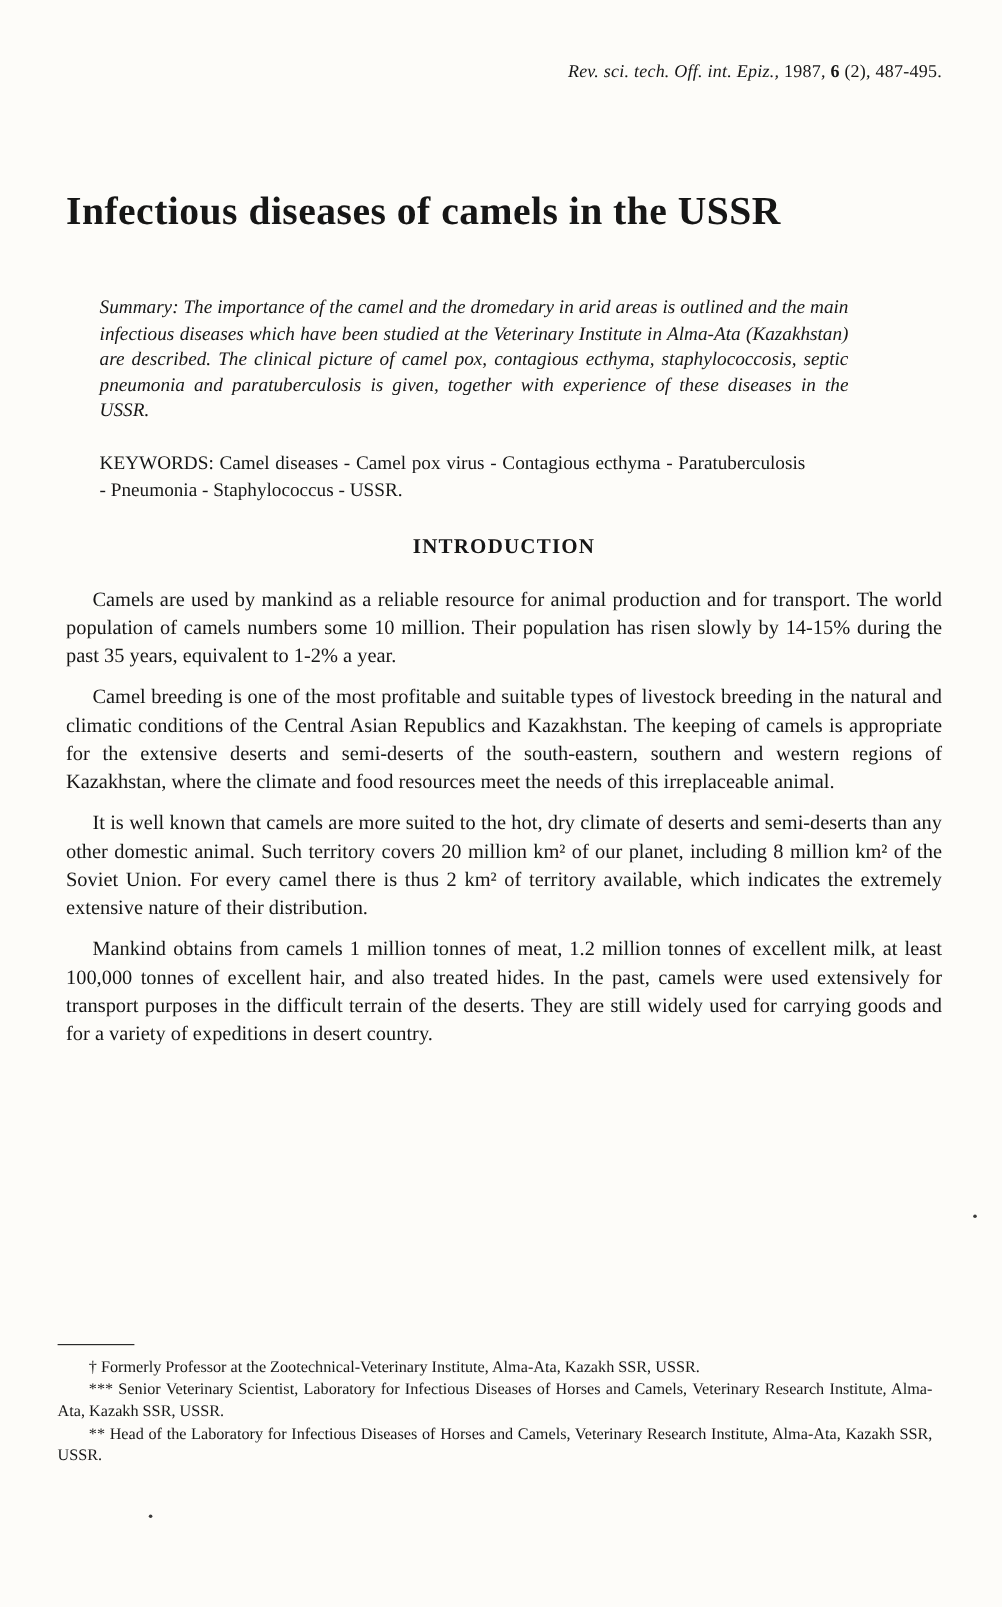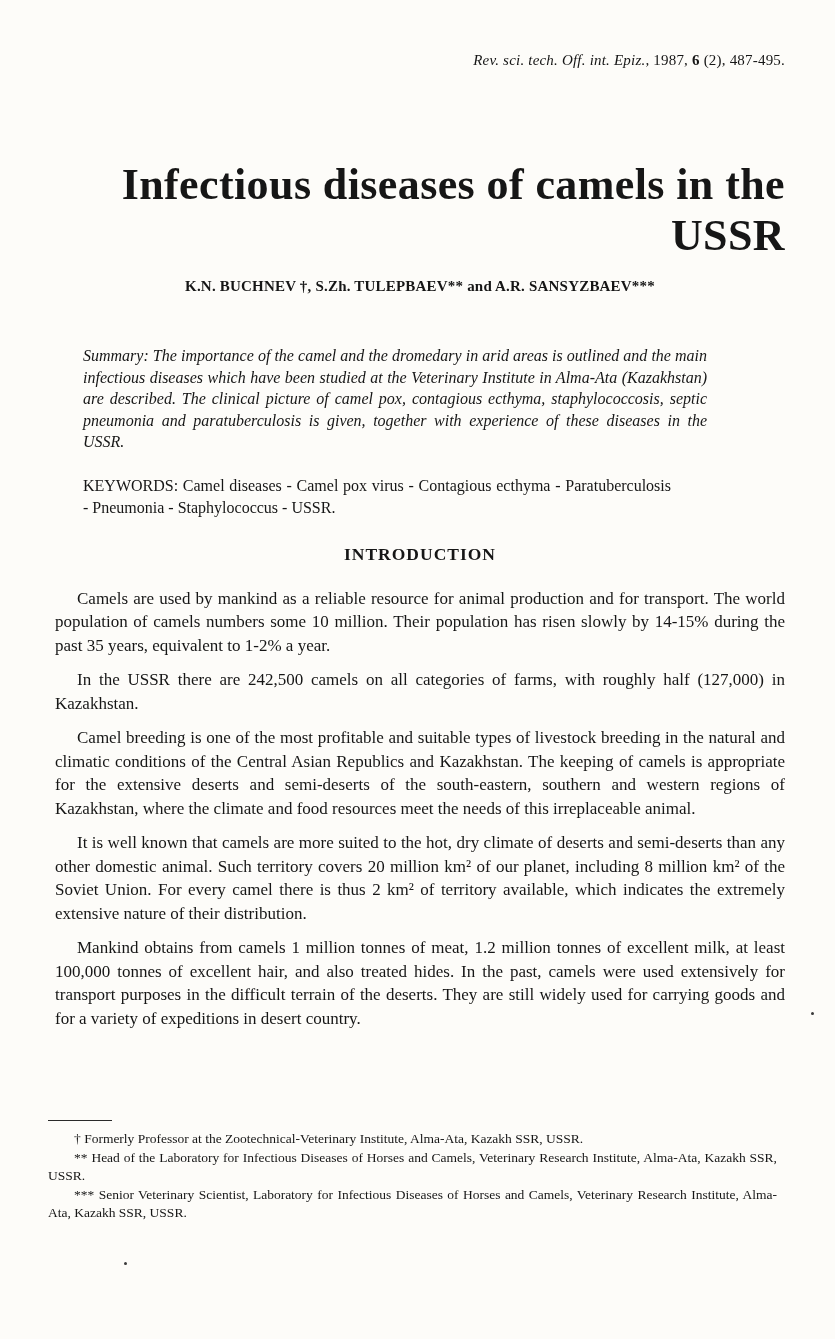--- a/index.html
+++ b/index.html
@@ -22,22 +22,22 @@
     text-align: right;
     font-size: 15px;
     letter-spacing: 0.2px;
     white-space: nowrap;
   }
   .journal-line .it { font-style: italic; }
   .journal-line .vol { font-weight: bold; }
 
   .paper-title {
     margin-top: 90px;
-    text-align: right;
-    font-size: 44px;
+    text-align: left;
+    font-size: 33px;
     font-weight: bold;
     letter-spacing: 0.4px;
   }
   .authors {
     margin-top: 17px;
     text-align: center;
     font-size: 15px;
     font-weight: bold;
     letter-spacing: 0.2px;
   }
@@ -112,42 +112,40 @@
 
   <div class="journal-line">
     <span class="it">Rev. sci. tech. Off. int. Epiz.,</span>
     <span>1987,</span>
     <span class="vol">6</span>
     <span>(2), 487-495.</span>
   </div>
 
   <h1 class="paper-title" style="margin-bottom:0;">Infectious diseases of camels in the USSR</h1>
 
-  <div class="authors">K.N. BUCHNEV †, S.Zh. TULEPBAEV** and A.R. SANSYZBAEV***</div>
 
   <div class="summary">
     <span class="summary-label">Summary:</span>
     <span>The importance of the camel and the dromedary in arid areas is outlined and the main infectious diseases which have been studied at the Veterinary Institute in Alma-Ata (Kazakhstan) are described. The clinical picture of camel pox, contagious ecthyma, staphylococcosis, septic pneumonia and paratuberculosis is given, together with experience of these diseases in the USSR.</span>
   </div>
 
   <div class="keywords">KEYWORDS: Camel diseases - Camel pox virus - Contagious ecthyma - Paratuberculosis - Pneumonia - Staphylococcus - USSR.</div>
 
   <div class="section-heading">INTRODUCTION</div>
 
   <div class="content">
     <p>Camels are used by mankind as a reliable resource for animal production and for transport. The world population of camels numbers some 10 million. Their population has risen slowly by 14-15% during the past 35 years, equivalent to 1-2% a year.</p>
-    <p>In the USSR there are 242,500 camels on all categories of farms, with roughly half (127,000) in Kazakhstan.</p>
     <p>Camel breeding is one of the most profitable and suitable types of livestock breeding in the natural and climatic conditions of the Central Asian Republics and Kazakhstan. The keeping of camels is appropriate for the extensive deserts and semi-deserts of the south-eastern, southern and western regions of Kazakhstan, where the climate and food resources meet the needs of this irreplaceable animal.</p>
     <p>It is well known that camels are more suited to the hot, dry climate of deserts and semi-deserts than any other domestic animal. Such territory covers 20 million km² of our planet, including 8 million km² of the Soviet Union. For every camel there is thus 2 km² of territory available, which indicates the extremely extensive nature of their distribution.</p>
     <p>Mankind obtains from camels 1 million tonnes of meat, 1.2 million tonnes of excellent milk, at least 100,000 tonnes of excellent hair, and also treated hides. In the past, camels were used extensively for transport purposes in the difficult terrain of the deserts. They are still widely used for carrying goods and for a variety of expeditions in desert country.</p>
   </div>
 
   <div class="footnotes">
     <div class="footnote-rule"></div>
     <p>† Formerly Professor at the Zootechnical-Veterinary Institute, Alma-Ata, Kazakh SSR, USSR.</p>
+    <p>*** Senior Veterinary Scientist, Laboratory for Infectious Diseases of Horses and Camels, Veterinary Research Institute, Alma-Ata, Kazakh SSR, USSR.</p>
     <p>** Head of the Laboratory for Infectious Diseases of Horses and Camels, Veterinary Research Institute, Alma-Ata, Kazakh SSR, USSR.</p>
-    <p>*** Senior Veterinary Scientist, Laboratory for Infectious Diseases of Horses and Camels, Veterinary Research Institute, Alma-Ata, Kazakh SSR, USSR.</p>
   </div>
 
   <div class="artifact-dot dot-a"></div>
   <div class="artifact-dot dot-b"></div>
 
 </div>
 
 </body></html>

